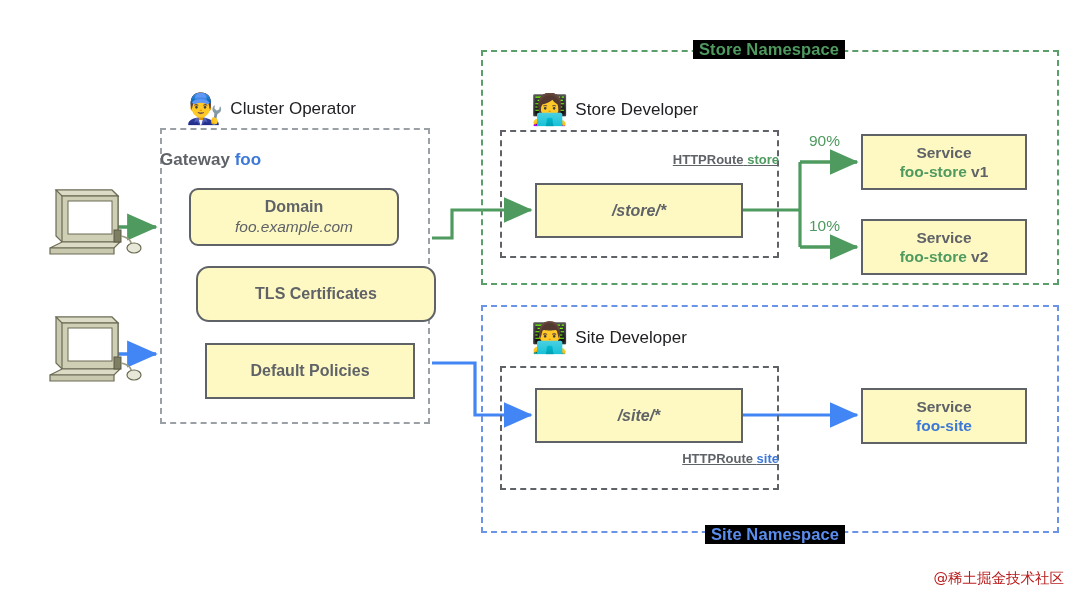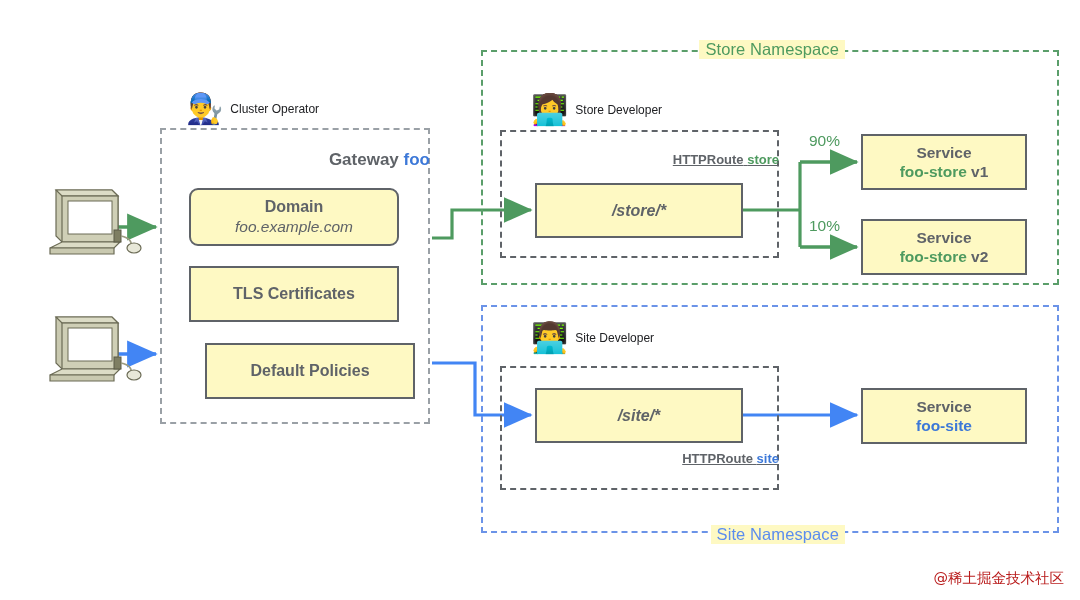--- a/index.html
+++ b/index.html
@@ -24,60 +24,60 @@
     left: 481px; top: 50px; width: 578px; height: 235px;
     border: 2px dashed #5a9e6a;
   }
   .ns-site {
     left: 481px; top: 305px; width: 578px; height: 228px;
     border: 2px dashed #6b93e8;
   }
   .ns-label {
     position: absolute;
     font-size: 16.5px;
-    font-weight: normal;
+    font-weight: bold;
     letter-spacing: 0.1px;
-    background: #fef9c3;
+    background: #000000;
     padding: 0 6px;
     white-space: nowrap;
   }
   .ns-label-store { color: #4e9a5f; right: 212px; top: -12px; }
   .ns-label-site  { color: #5b8dee; right: 212px; bottom: -13px; }
 
   
   .gateway-box {
     position: absolute;
     left: 160px; top: 128px; width: 270px; height: 296px;
     border: 2px dashed #9aa0a6;
   }
   .gateway-title {
     position: absolute;
     left: 160px; top: 150px; width: 270px;
-    text-align: right;
+    text-align: left;
     font-size: 17px; font-weight: bold;
     color: #5f6368;
     white-space: nowrap;
   }
   .gateway-title .accent { color: #3c78d8; }
 
   
   .sbox {
     position: absolute;
     border: 2.5px solid #5f6368;
     background: #fef9c3;
     display: flex; flex-direction: column;
     align-items: center; justify-content: center;
     text-align: center;
     line-height: 1.25;
   }
   .sbox .l1 { font-size: 16px; font-weight: bold; color: #5f6368; }
   .sbox .l2 { font-size: 15.5px; color: #5f6368; font-style: italic; }
 
   .box-domain  { left: 189px; top: 188px; width: 210px; height: 58px; border-radius: 9px; }
-  .box-tls     { left: 189px; top: 266px; width: 210px; height: 56px; }
+  .box-tls     { left: 196px; top: 266px; width: 240px; height: 56px; border-radius: 13px; }
   .box-policy  { left: 189px; top: 343px; width: 210px; height: 56px; margin-left: 16px; }
 
   .box-store-match { left: 535px; top: 183px; width: 208px; height: 55px; }
   .box-site-match  { left: 535px; top: 388px; width: 208px; height: 55px; }
   .box-store-match .l1, .box-site-match .l1 {
     font-style: italic; font-weight: bold; font-size: 16px; color: #5f6368;
   }
 
   .box-svc { width: 166px; height: 56px; }
   .box-svc-v1   { left: 861px; top: 134px; }
@@ -98,21 +98,21 @@
     text-align: right; white-space: nowrap; text-decoration: underline;
   }
   .route-title-store { left: 500px; top: 152px; width: 279px; }
   .route-title-site  { left: 500px; top: 451px; width: 279px; }
   .route-title .green { color: #4e9a5f; }
   .route-title .blue  { color: #3c78d8; }
 
   
   .persona { position: absolute; display: flex; align-items: center; gap: 7px; }
   .persona .emoji { font-size: 30px; line-height: 1; }
-  .persona .ptext { font-size: 12px; color: #202124; white-space: nowrap; }
+  .persona .ptext { font-size: 17px; color: #202124; white-space: nowrap; }
   .persona-operator { left: 186px; top: 94px; }
   .persona-storedev { left: 531px; top: 95px; }
   .persona-sitedev  { left: 531px; top: 323px; }
 
   
   .pct {
     position: absolute; font-size: 15.5px; color: #4e9a5f;
     white-space: nowrap;
   }
   .pct-90 { left: 809px; top: 132px; }

